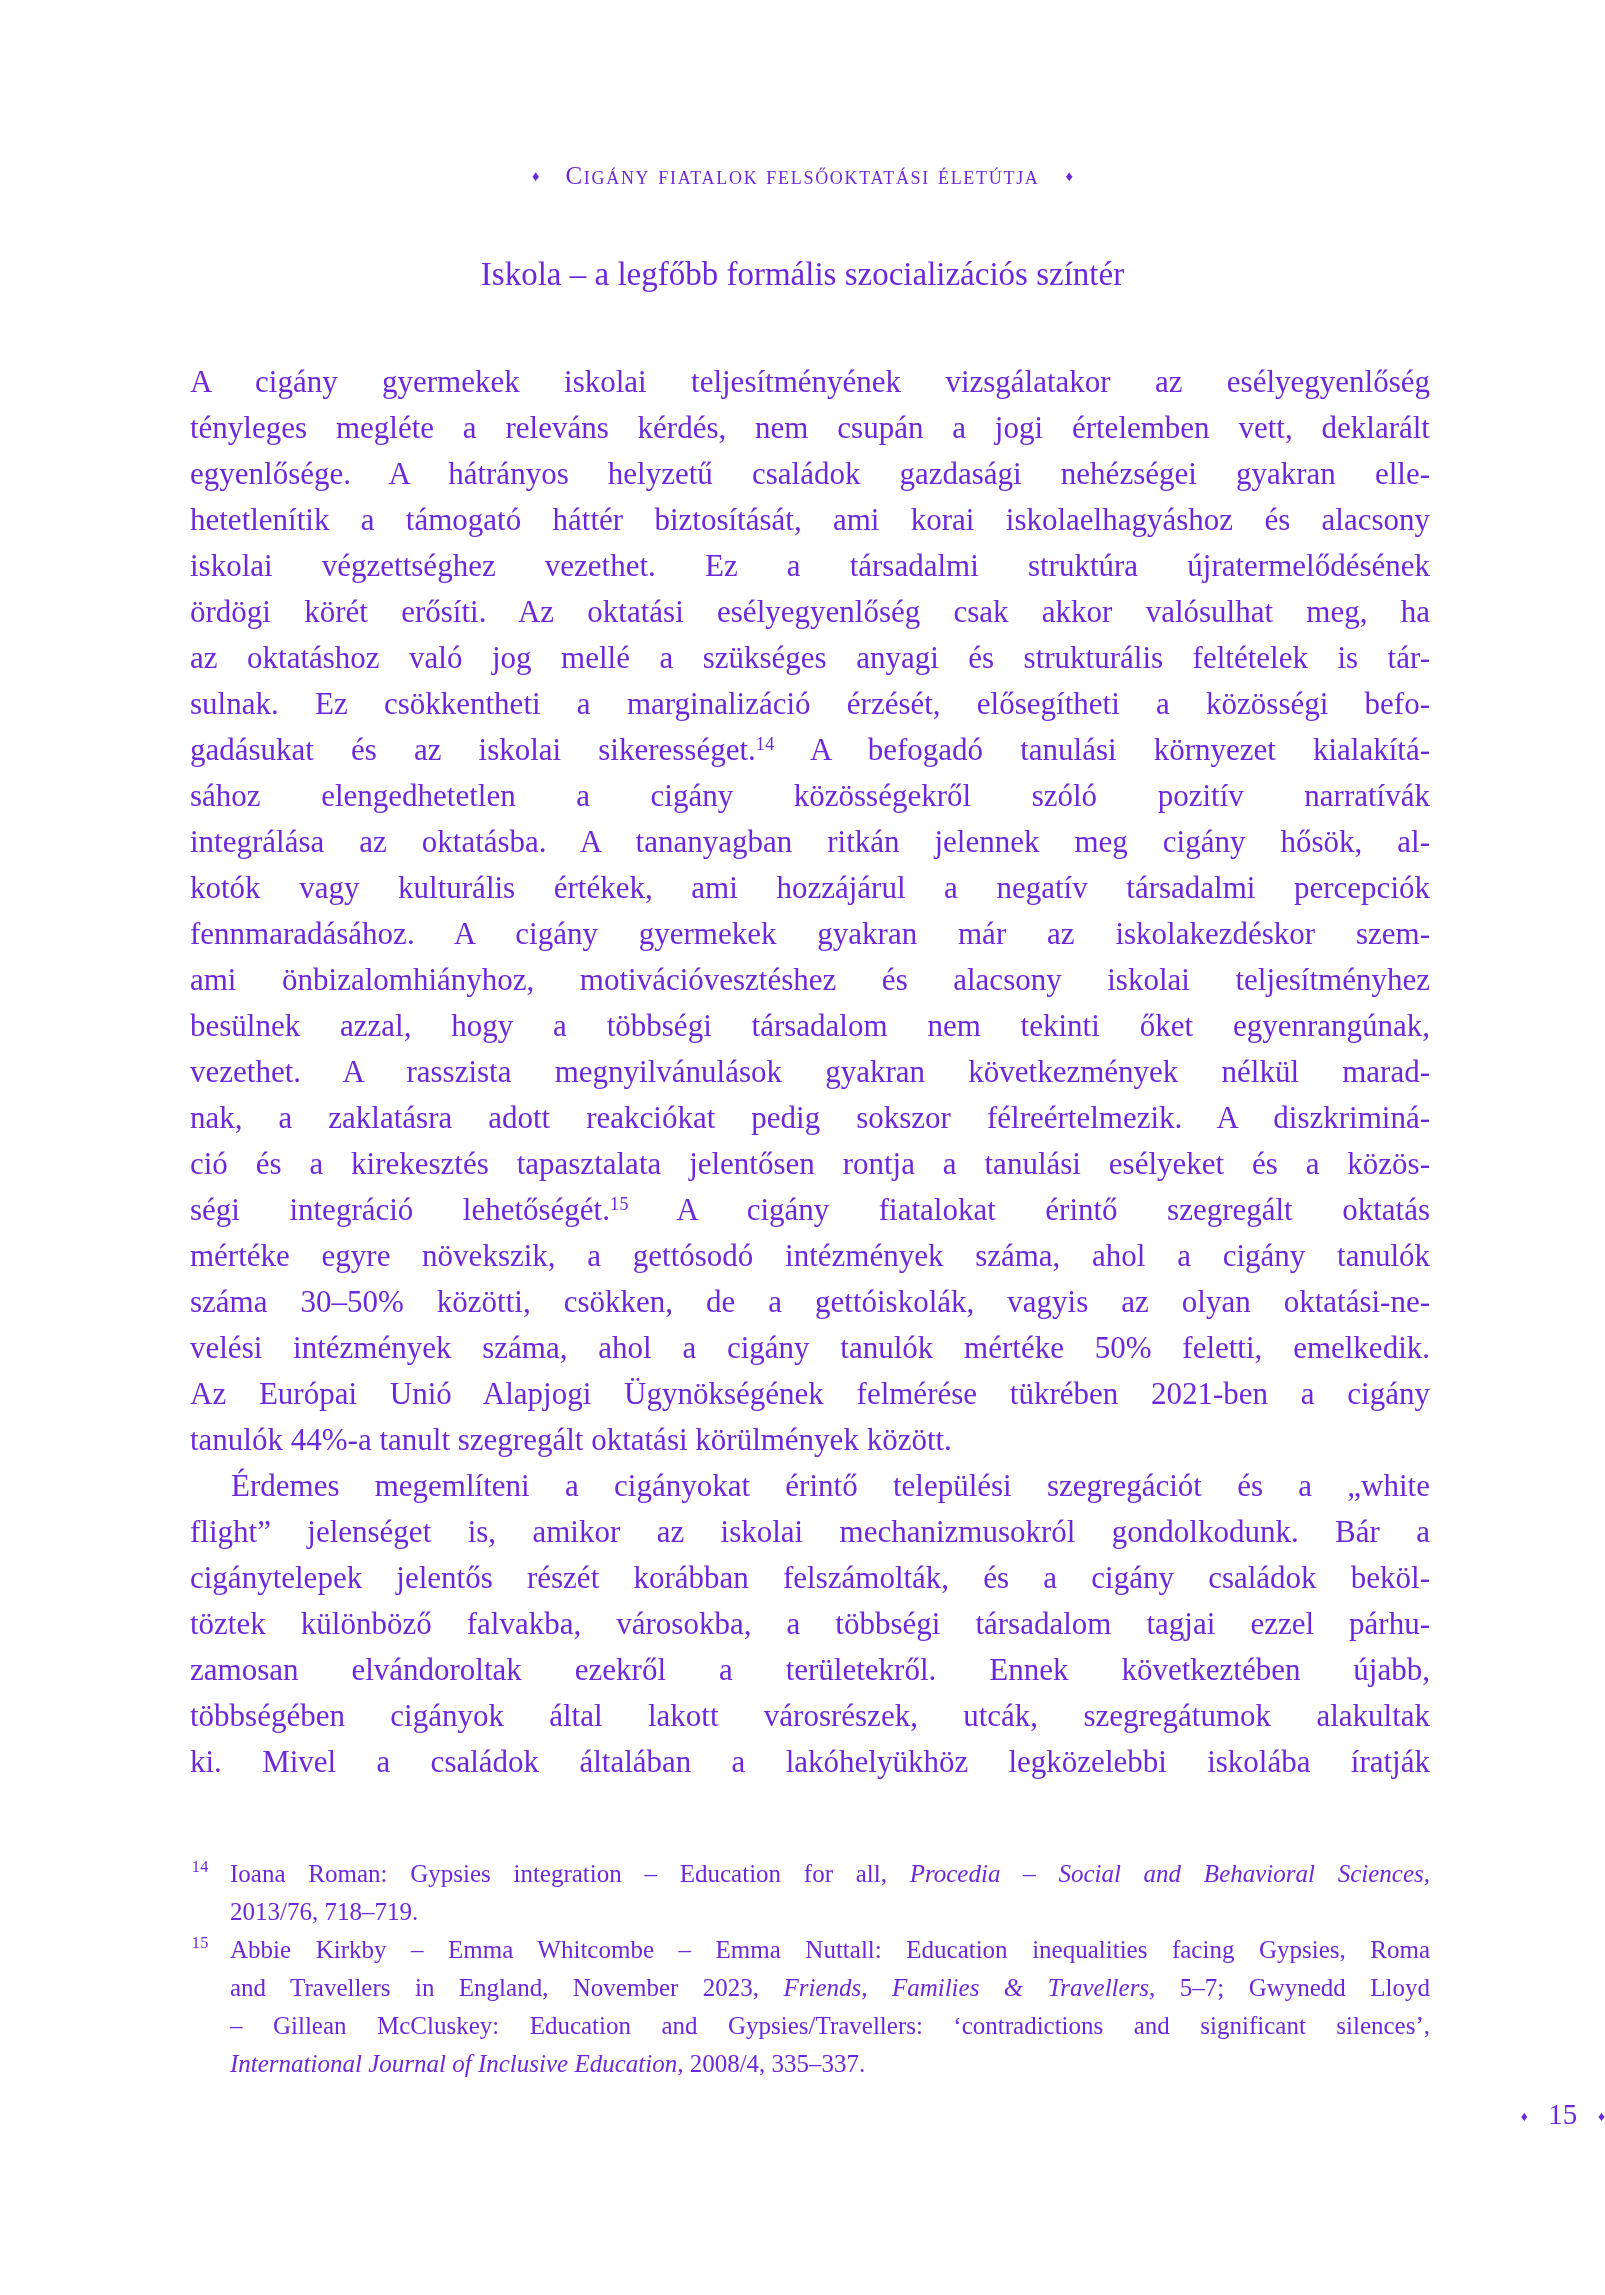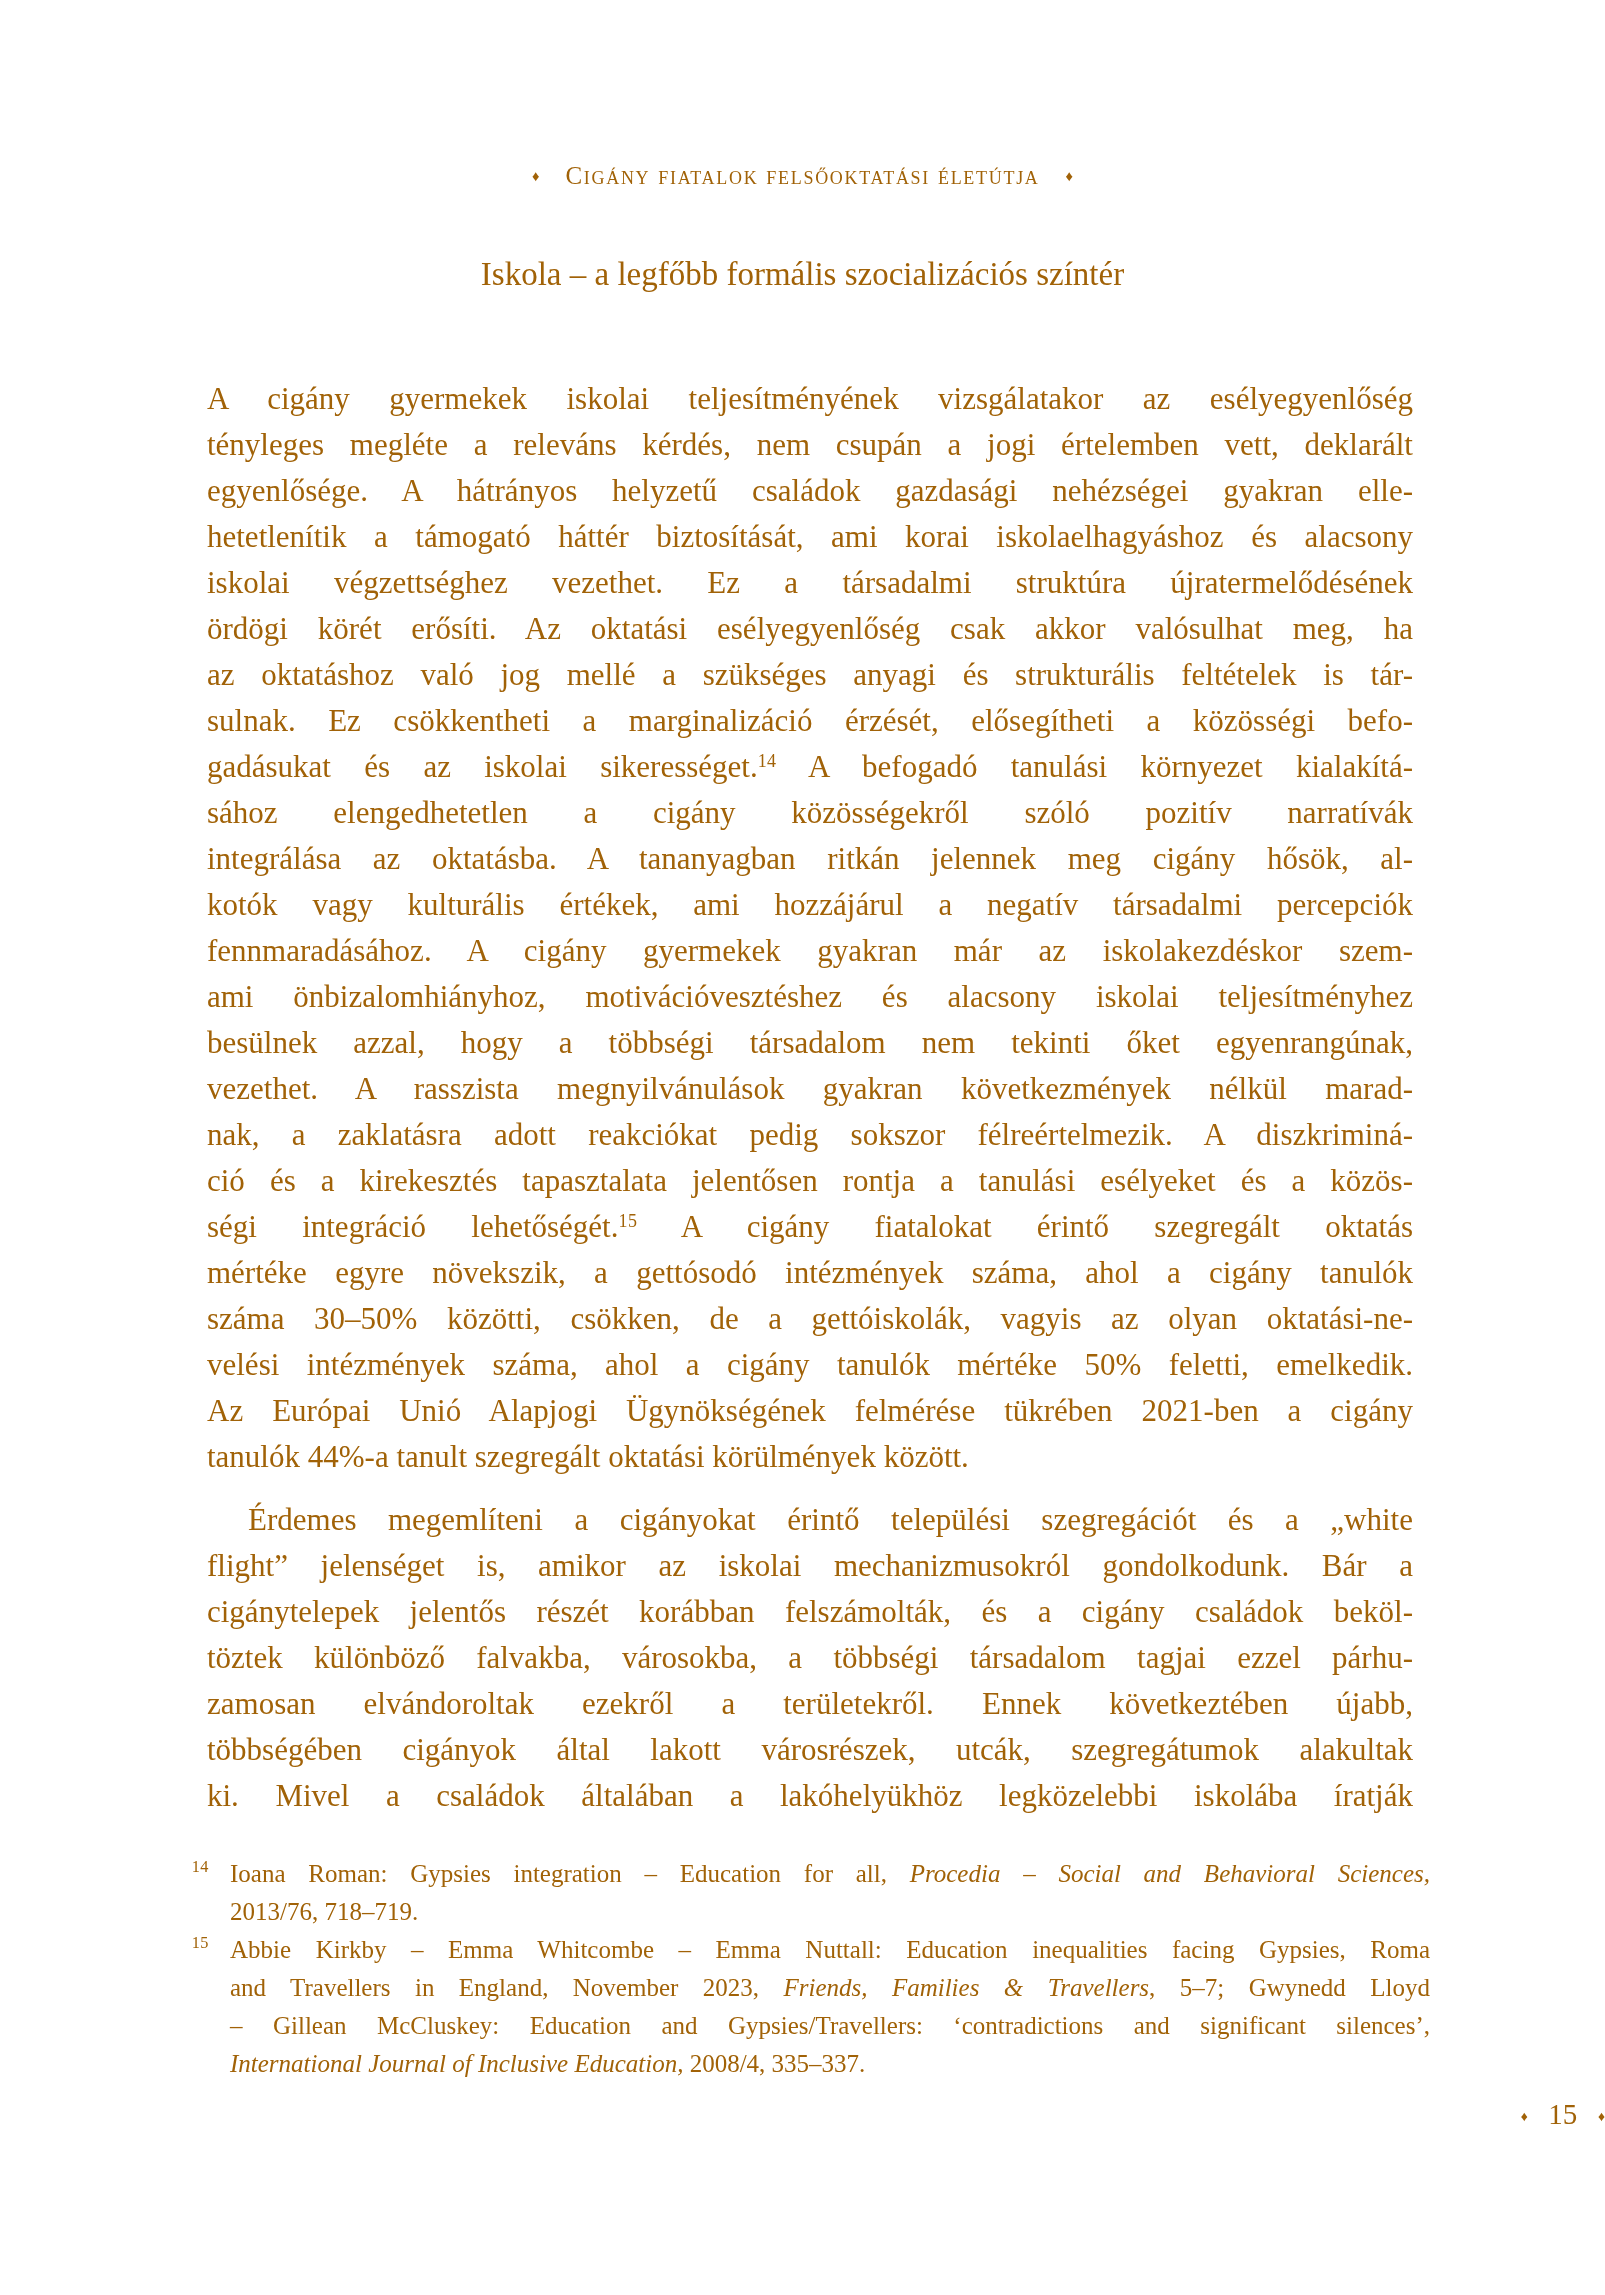--- a/index.html
+++ b/index.html
@@ -2,21 +2,21 @@
 <html style="font-size:13.8px"><head>
 <meta charset="utf-8">
 <style>
   html,body { margin:0; padding:0; background:#e8e8e8; }
   .page {
     position: relative;
     width: 1605px;
     height: 2295px;
     margin: 0 auto;
     background: #ffffff;
-    color: #a16207;
+    color: #6d28d9;
     font-family: "Liberation Serif", "DejaVu Serif", serif;
     overflow: hidden;
   }
   .running-header {
     position: absolute;
     top: 162px; left: 0; right: 0;
     text-align: center;
     font-size: 25px;
     letter-spacing: 1.7px;
     font-variant-caps: small-caps;
@@ -39,21 +39,21 @@
     white-space: nowrap;
   }
   .body-text {
     position: absolute;
     top: 359px;
     left: 190px;
     width: 1240px;
     font-size: 31px;
     line-height: 46px;
   }
-  .para { margin: 17px; }
+  .para { margin: 0; }
   .line { text-align: left; }
   .line.j { text-align: justify; text-align-last: justify; }
   .line.ind { text-indent: 41px; }
   sup.fnref {
     font-size: 18px;
     line-height: 0;
     vertical-align: baseline;
     position: relative;
     top: -0.55em;
     letter-spacing: 0.4px;

